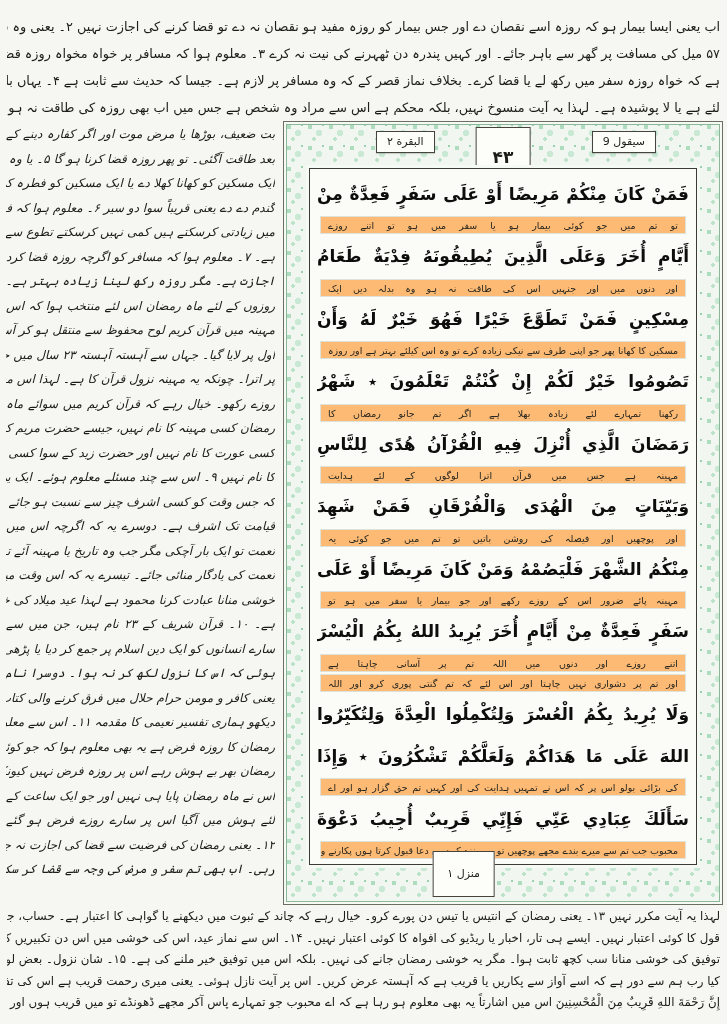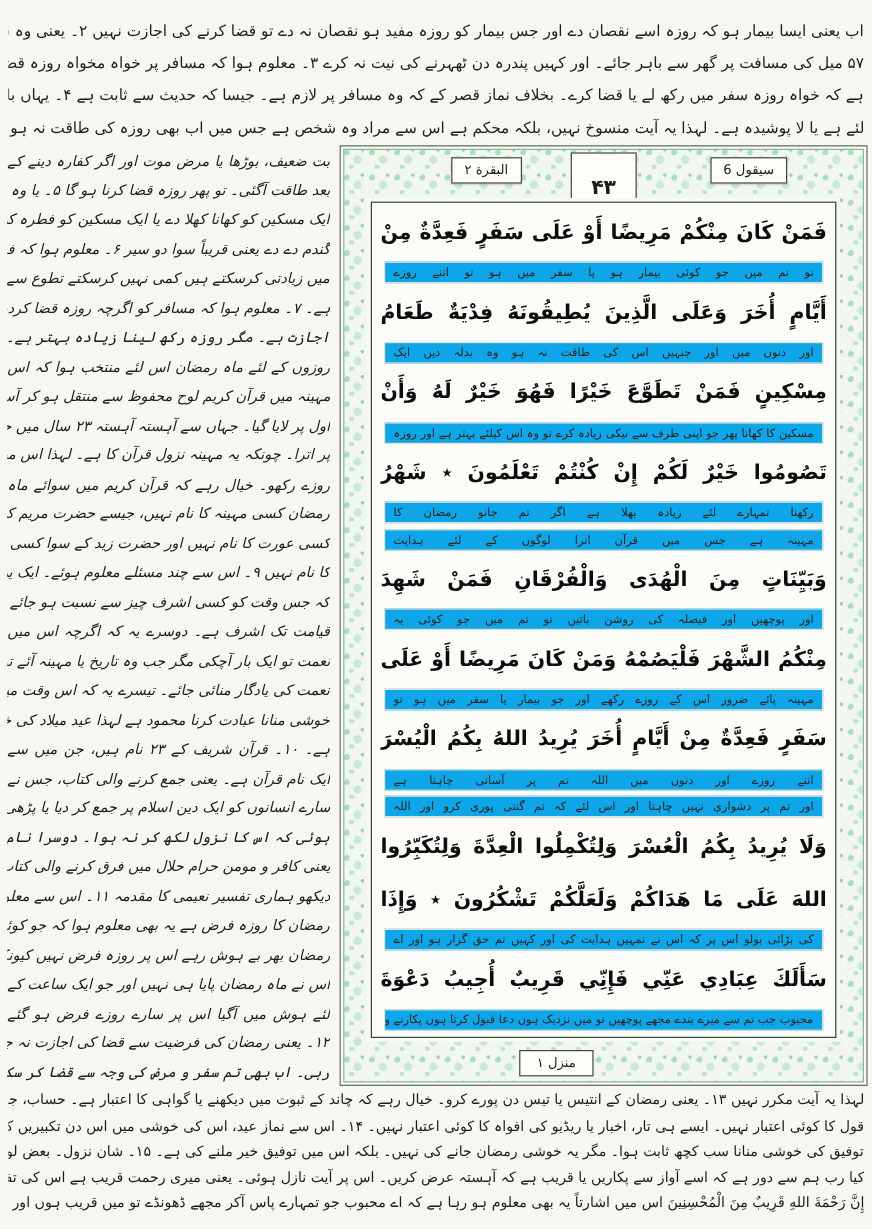--- a/index.html
+++ b/index.html
@@ -80,30 +80,30 @@
     display:flex;flex-direction:column;justify-content:space-between;
     padding:5px 7px;box-sizing:border-box;direction:rtl;overflow:hidden;
   }
   .qline{width:100%;box-sizing:border-box;}
   .qline.arabic{
     font-size:17px;font-weight:bold;color:#0d0d0b;
     line-height:40px;max-height:40px;overflow:hidden;
     text-align:justify;text-align-last:justify;white-space:nowrap;
   }
   .qline.urdu{
-    background:#0ea5e9;border:1px solid #dee2d8;
+    background:#fdba74;border:1px solid #dee2d8;
     margin:0 3px;padding:0 7px;width:auto;
     font-size:9.5px;color:#26261f;
     line-height:18px;max-height:18px;overflow:hidden;
     text-align:justify;text-align-last:justify;white-space:nowrap;
   }
   .qb-footer-tab{
     position:absolute;bottom:7px;left:41%;transform:translateX(-50%);
     background:#fdfdfa;border:1px solid #44443c;
-    height:20px;line-height:20px;font-size:11px;padding:0 14px;
+    height:20px;line-height:20px;font-size:11px;padding:12px 14px;
     direction:rtl;white-space:nowrap;
   }
 </style>
 </head>
 <body>
 
 <div class="page">
 
   <div class="top-block">
 
@@ -155,21 +155,20 @@
         <div class="c-line">قیامت تک اشرف ہے۔ دوسرے یہ کہ اگرچہ اس میں</div>
 
         <div class="c-line">نعمت تو ایک بار آچکی مگر جب وہ تاریخ یا مہینہ آئے تو اس</div>
 
         <div class="c-line">نعمت کی یادگار منائی جائے۔ تیسرے یہ کہ اس وقت میں</div>
 
         <div class="c-line">خوشی منانا عبادت کرنا محمود ہے لہذا عید میلاد کی خوشی بہتر</div>
 
         <div class="c-line">ہے۔ ۱۰۔ قرآن شریف کے ۲۳ نام ہیں، جن میں سے</div>
 
-        <div class="c-line">ایک نام قرآن ہے۔ یعنی جمع کرنے والی کتاب، جس نے</div>
 
         <div class="c-line">سارے انسانوں کو ایک دین اسلام پر جمع کر دیا یا پڑھی</div>
 
         <div class="c-line">ہوئی کہ اس کا نزول لکھ کر نہ ہوا۔ دوسرا نام فرقان ہے۔</div>
 
         <div class="c-line">یعنی کافر و مومن حرام حلال میں فرق کرنے والی کتاب۔</div>
 
         <div class="c-line">دیکھو ہماری تفسیر نعیمی کا مقدمہ ۱۱۔ اس سے معلوم ہوا کہ</div>
 
         <div class="c-line">رمضان کا روزہ فرض ہے یہ بھی معلوم ہوا کہ جو کوئی</div>
@@ -179,21 +178,21 @@
         <div class="c-line">اس نے ماہ رمضان پایا ہی نہیں اور جو ایک ساعت کے</div>
 
         <div class="c-line">لئے ہوش میں آگیا اس پر سارے روزے فرض ہو گئے</div>
 
         <div class="c-line">۱۲۔ یعنی رمضان کی فرضیت سے قضا کی اجازت نہ جاتی</div>
 
         <div class="c-line">رہی۔ اب بھی تم سفر و مرض کی وجہ سے قضا کر سکتے ہو۔</div>
       </div>
 
     <div class="quran-box">
-      <div class="hdr-box hdr-side hdr-right">سیقول 6</div>
+      <div class="hdr-box hdr-side hdr-right">سیقول 9</div>
       <div class="hdr-box hdr-center">۴۳</div>
       <div class="hdr-box hdr-side hdr-left">البقرة ۲</div>
 
       <div class="qb-inner">
 
           <div class="qline arabic">فَمَنْ كَانَ مِنْكُمْ مَرِيضًا أَوْ عَلَى سَفَرٍ فَعِدَّةٌ مِنْ</div>
 
           <div class="qline urdu">تو تم میں جو کوئی بیمار ہو یا سفر میں ہو تو اتنے روزے</div>
 
           <div class="qline arabic">أَيَّامٍ أُخَرَ وَعَلَى الَّذِينَ يُطِيقُونَهُ فِدْيَةٌ طَعَامُ</div>
@@ -201,20 +200,21 @@
           <div class="qline urdu">اور دنوں میں اور جنہیں اس کی طاقت نہ ہو وہ بدلہ دیں ایک</div>
 
           <div class="qline arabic">مِسْكِينٍ فَمَنْ تَطَوَّعَ خَيْرًا فَهُوَ خَيْرٌ لَهُ وَأَنْ</div>
 
           <div class="qline urdu">مسکین کا کھانا پھر جو اپنی طرف سے نیکی زیادہ کرے تو وہ اس کیلئے بہتر ہے اور روزہ</div>
 
           <div class="qline arabic">تَصُومُوا خَيْرٌ لَكُمْ إِنْ كُنْتُمْ تَعْلَمُونَ ٭ شَهْرُ</div>
 
           <div class="qline urdu">رکھنا تمہارے لئے زیادہ بھلا ہے اگر تم جانو رمضان کا</div>
 
+          <div class="qline arabic">رَمَضَانَ الَّذِي أُنْزِلَ فِيهِ الْقُرْآنُ هُدًى لِلنَّاسِ</div>
 
           <div class="qline urdu">مہینہ ہے جس میں قرآن اترا لوگوں کے لئے ہدایت</div>
 
           <div class="qline arabic">وَبَيِّنَاتٍ مِنَ الْهُدَى وَالْفُرْقَانِ فَمَنْ شَهِدَ</div>
 
           <div class="qline urdu">اور پوچھیں اور فیصلہ کی روشن باتیں تو تم میں جو کوئی یہ</div>
 
           <div class="qline arabic">مِنْكُمُ الشَّهْرَ فَلْيَصُمْهُ وَمَنْ كَانَ مَرِيضًا أَوْ عَلَى</div>
 
           <div class="qline urdu">مہینہ پائے ضرور اس کے روزے رکھے اور جو بیمار یا سفر میں ہو تو</div>

